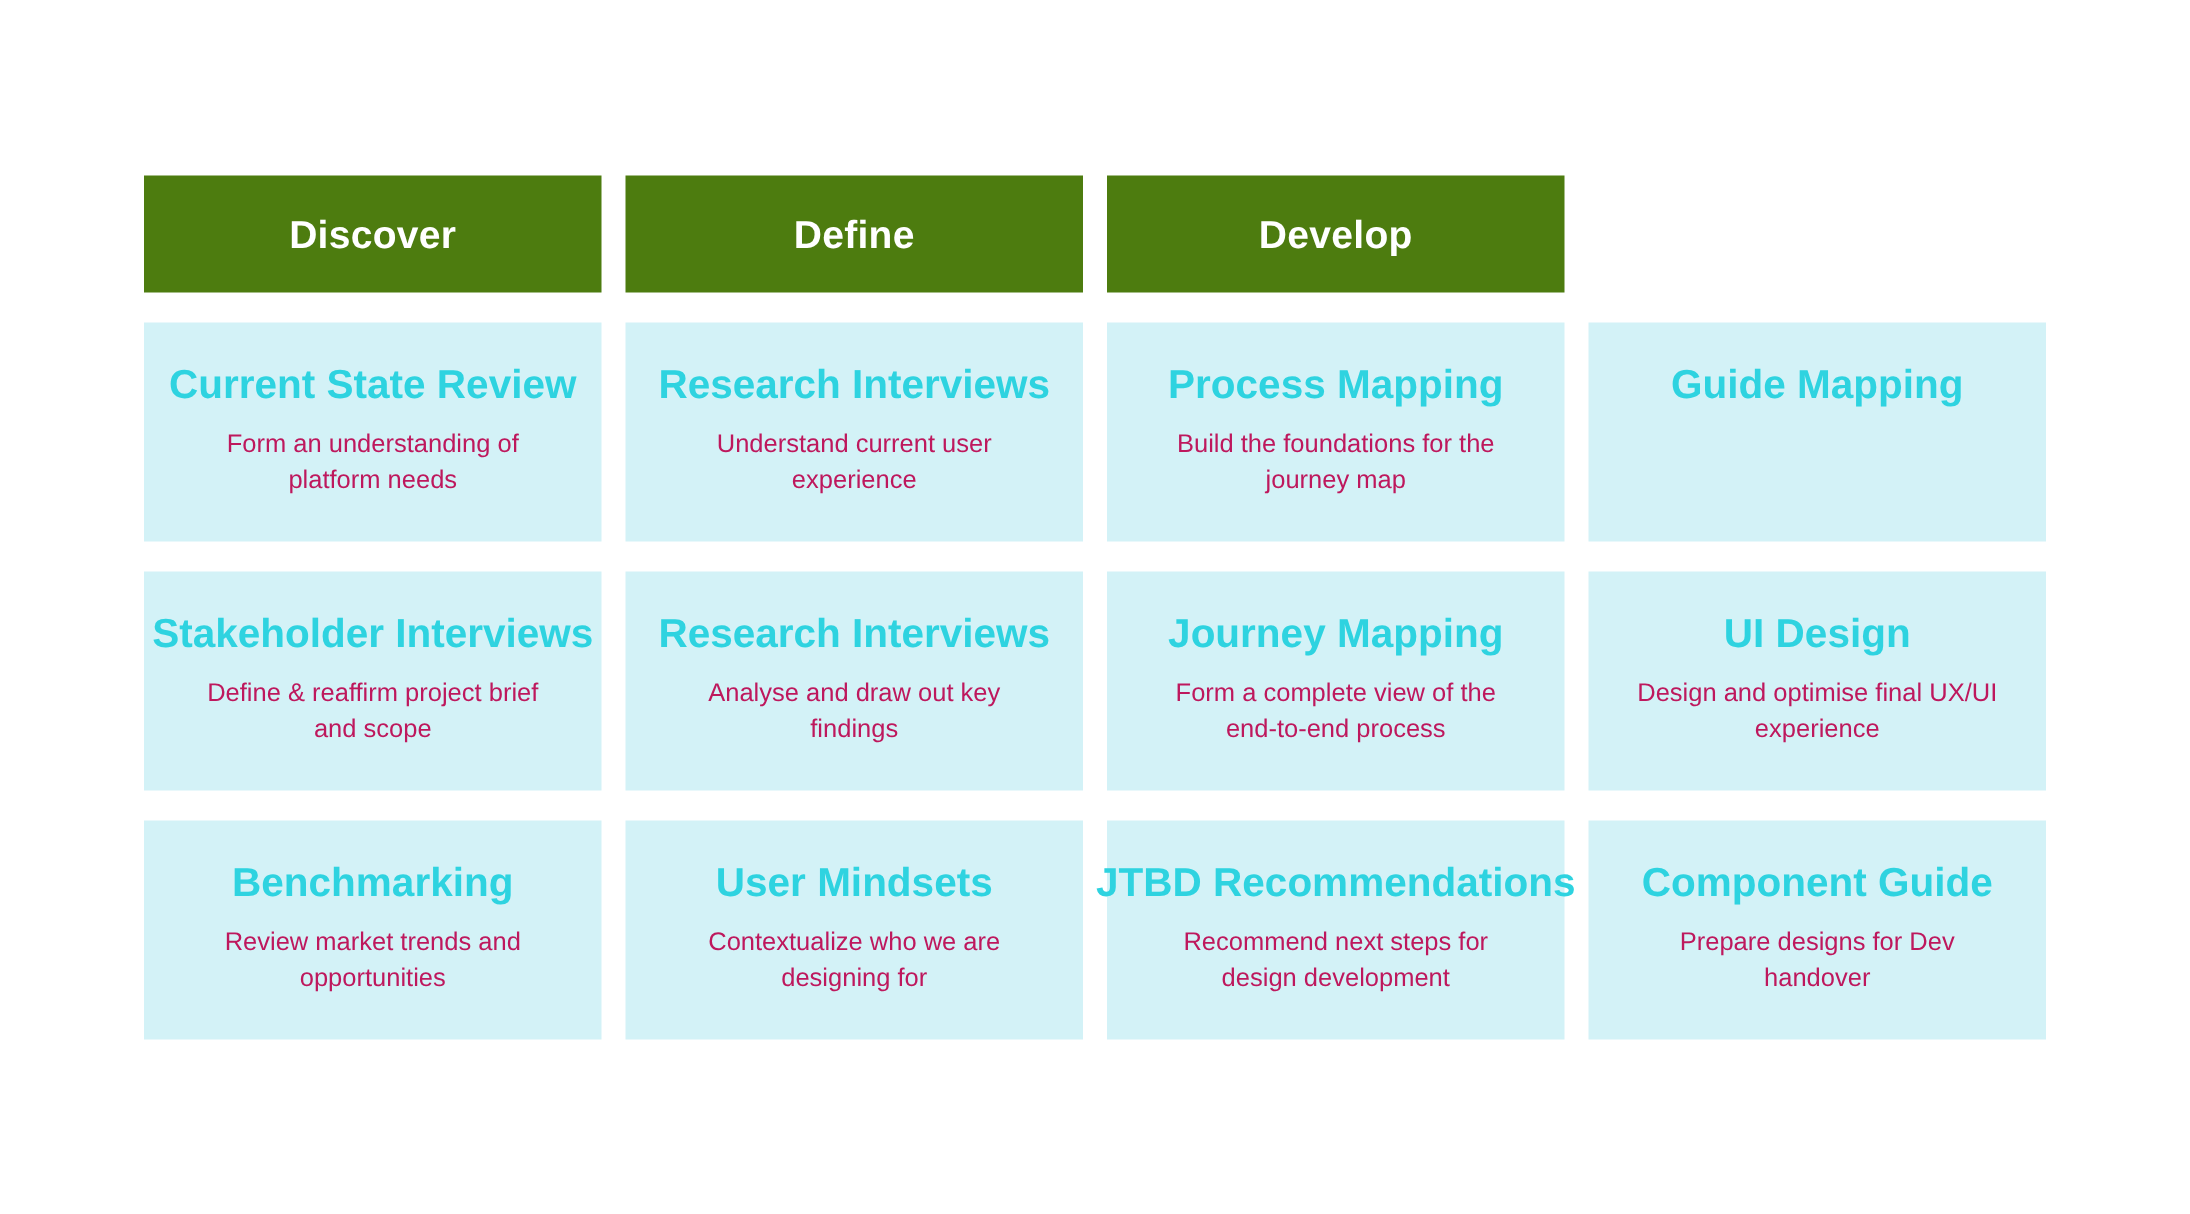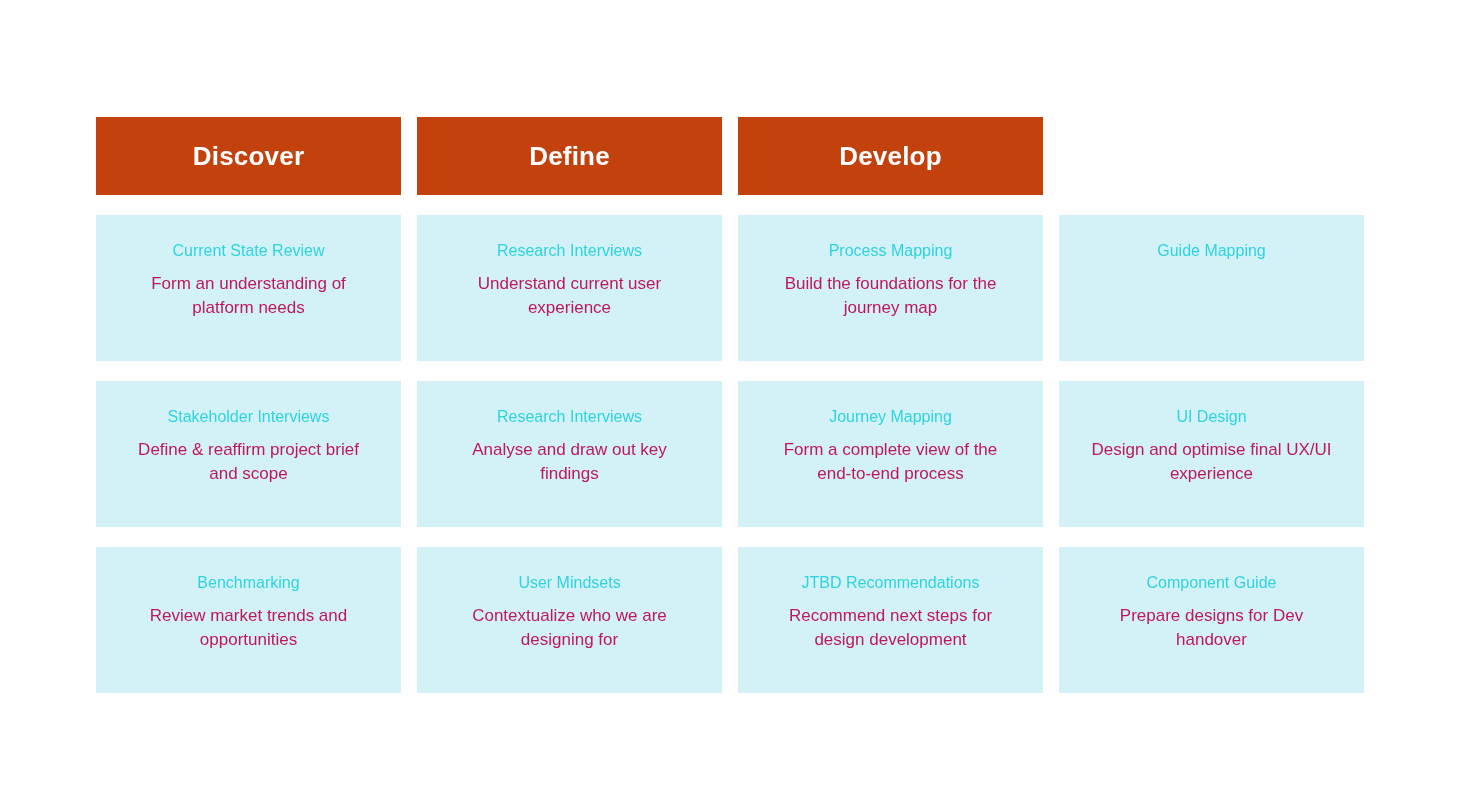--- a/index.html
+++ b/index.html
@@ -27,21 +27,21 @@
     column-gap: 16px;
   }
 
   
   .header-row {
     margin-bottom: 20px;
   }
 
   .phase-header {
     height: 78px;
-    background: #c2410c;
+    background: #4d7c0f;
     display: flex;
     align-items: center;
     justify-content: center;
     box-sizing: border-box;
   }
 
   .phase-header-label {
     color: #ffffff;
     font-size: 26px;
     font-weight: bold;
@@ -65,22 +65,22 @@
     box-sizing: border-box;
     display: flex;
     flex-direction: column;
     align-items: center;
     justify-content: flex-start;
     padding: 27px 12px 10px 12px;
   }
 
   .card-title {
     color: #2ed3e0;
-    font-size: 16px;
-    font-weight: normal;
+    font-size: 27px;
+    font-weight: bold;
     line-height: 1.1;
     text-align: left;
     margin: 0 0 12px 0;
     white-space: nowrap;
   }
 
   .card-desc {
     color: #be185d;
     font-size: 17px;
     font-weight: normal;

